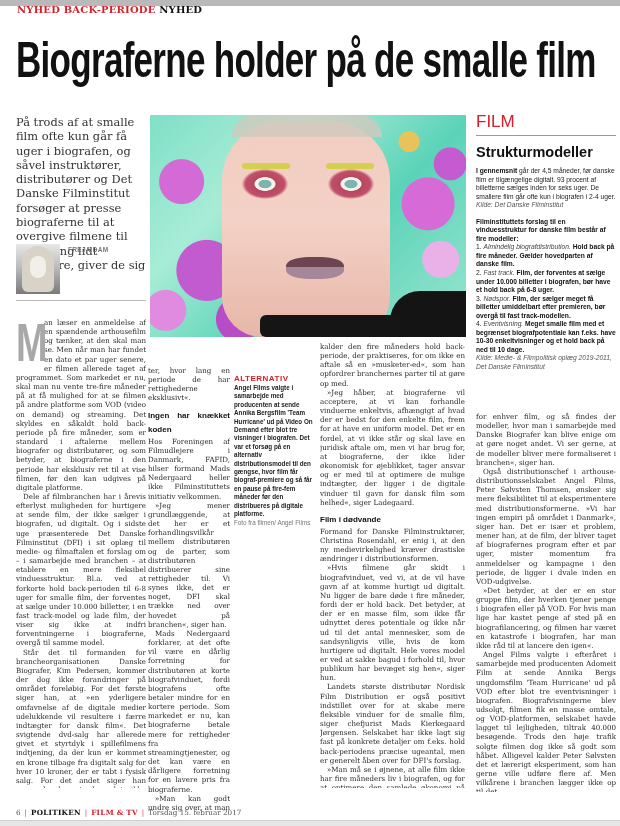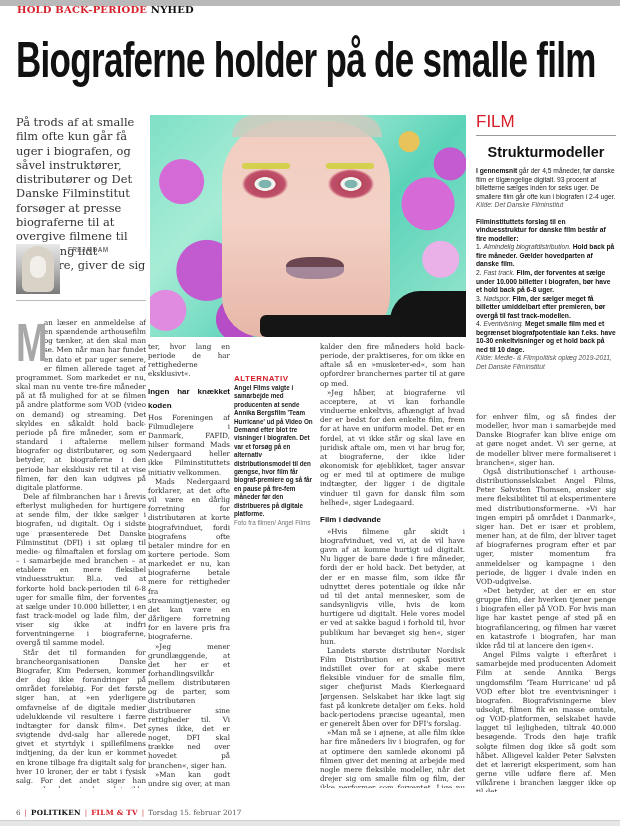--- a/index.html
+++ b/index.html
@@ -61,40 +61,40 @@
   .photo .collar { position:absolute; left:110px; top:200px; width:140px; height:22px; background:#151515; border-radius:6px; }
   .photo .shirt { position:absolute; left:240px; top:176px; width:80px; height:50px; background:#141414; border-radius:30px 0 0 0; }
 
   .caption { position:absolute; left:234px; top:342px; width:80px; font-family:"Liberation Sans", sans-serif;margin-top:32px; }
   .caption .label { font-size:8px; font-weight:bold; color:#d6202a; letter-spacing:0.5px; line-height:10px; }
   .caption .text { font-size:6.3px; font-weight:bold; color:#222; line-height:8.4px; }
   .caption .credit { font-size:6.3px; color:#777; line-height:8.4px; }
 
   .fakta { position:absolute; left:476px; top:112px; width:140px; font-family:"Liberation Sans", sans-serif; }
   .fakta .label { font-size:17px; color:#d6202a; line-height:20px; padding-bottom:3px; border-bottom:1px solid #999; }
-  .fakta .title { font-size:14.5px; font-weight:bold; color:#111; margin-top:8px; line-height:17px;text-align:center; }
+  .fakta .title { font-size:14.5px; font-weight:bold; color:#111; margin-top:8px; line-height:17px; }
   .fakta .body { font-size:6.7px; line-height:8.55px; color:#222; margin-top:6px; }
   .fakta .body b { color:#111; }
   .fakta .body i { color:#444; }
   .fakta .src { font-style:italic; color:#555; }
   .fakta .gap { height:8px; }
 
   .footer { position:absolute; left:16px; top:808px; font-family:"DejaVu Serif", serif; font-size:7.2px; color:#555; white-space:nowrap; }
   .footer .sep { color:#c44; margin:0 4px; }
   .footer .paper { font-weight:bold; color:#111; letter-spacing:0.3px; }
   .footer .section { font-weight:bold; color:#d6202a; letter-spacing:0.3px; }
   .frame-bottom { position:absolute; left:0; top:820px; width:620px; height:6px; background:#e6e6e6; border-top:1px solid #cfcfcf; }
 </style>
 </head>
 <body>
 
 <div class="frame-top"></div>
 
 <div class="kicker">
-  <span class="red">HOLD BACK-PERIODE</span>
+  <span class="red">NYHED BACK-PERIODE</span>
   <span class="black">NYHED</span>
 </div>
 
 <h1 class="headline" style="margin:0">Biograferne holder på de smalle film</h1>
 
 <div class="lead">På trods af at smalle film ofte kun går få uger i biografen, og såvel instruktører, distributører og Det Danske Filminstitut forsøger at presse biograferne til at overgive filmene til streaming lidt hurtigere, giver de sig ikke.</div>
 
 <div class="byline">
   <div class="avatar">
     <div class="hair"></div>
@@ -117,40 +117,41 @@
 </div>
 
 <div class="col col1">
   <span class="dropcap">M</span>
   <p class="first">an læser en anmeldelse af en spændende arthousefilm og tænker, at den skal man se. Men når man har fundet en dato et par uger senere, er filmen allerede taget af programmet. Som markedet er nu, skal man nu vente tre-fire måneder på at få mulighed for at se filmen på andre platforme som VOD (video on demand) og streaming. Det skyldes en såkaldt hold back-periode på fire måneder, som er standard i aftalerne mellem biografer og distributører, og som betyder, at biograferne i den periode har eksklusiv ret til at vise filmen, før den kan udgives på digitale platforme.</p>
   <p>Dele af filmbranchen har i årevis efterlyst muligheden for hurtigere at sende film, der ikke sælger i biografen, ud digitalt. Og i sidste uge præsenterede Det Danske Filminstitut (DFI) i sit oplæg til medie- og filmaftalen et forslag om – i samarbejde med branchen – at etablere en mere fleksibel vinduesstruktur. Bl.a. ved at forkorte hold back-perioden til 6-8 uger for smalle film, der forventes at sælge under 10.000 billetter, i en fast track-model og lade film, der viser sig ikke at indfri forventningerne i biograferne, overgå til samme model.</p>
   <p>Står det til formanden for brancheorganisationen Danske Biografer, Kim Pedersen, kommer der dog ikke forandringer på området foreløbig. For det første siger han, at »en yderligere omfavnelse af de digitale medier udelukkende vil resultere i færre indtægter for dansk film«. Det svigtende dvd-salg har allerede givet et styrtdyk i spillefilmens indtjening, da der kun er kommet en krone tilbage fra digitalt salg for hver 10 kroner, der er tabt i fysisk salg. For det andet siger han overraskende, at der slet ikke eksisterer en aftale på området, og at der derfor ikke er noget at forhandle.</p>
 
 </div>
 
-<div class="col col2" style="width:82px;">
+<div class="col col2" style="width:82px;margin-top:24px;">
   <p class="first">ter, hvor lang en periode de har rettighederne eksklusivt«.</p>
   <h4>Ingen har knækket koden</h4>
   <p class="first">Hos Foreningen af Filmudlejere i Danmark, FAFID, hilser formand Mads Nedergaard heller ikke Filminstituttets initiativ velkommen.</p>
+  <p>»Jeg mener grundlæggende, at det her er et forhandlingsvilkår mellem distributøren og de parter, som distributøren distribuerer sine rettigheder til. Vi synes ikke, det er noget, DFI skal trække ned over hovedet på branchen«, siger han.</p>
   <p>Mads Nedergaard forklarer, at det ofte vil være en dårlig forretning for distributøren at korte biografvinduet, fordi biografens ofte betaler mindre for en kortere periode. Som markedet er nu, kan biograferne betale mere for rettigheder fra streamingtjenester, og det kan være en dårligere forretning for en lavere pris fra biograferne.</p>
-  <p>»Jeg mener grundlæggende, at det her er et forhandlingsvilkår mellem distributøren og de parter, som distributøren distribuerer sine rettigheder til. Vi synes ikke, det er noget, DFI skal trække ned over hovedet på branchen«, siger han.</p>
   <p>»Man kan godt undre sig over, at man ikke kan tjene flere penge på at distribuere digitalt, men jeg har ikke nogetsteds set nogen, der har løst det. Vi arbejder benhårdt på at knække koden til at skabe nogle bedre digitale forretningsmodeller. Indtil da vil vi optimere de rettigheder, vi har investeret i. Jeg vil ikke udelukke, at man med nogle filmtyper skal finde nogle andre vinduesstrukturer, men det handler dybest set om, hvor pengene ligger«.</p>
 
 </div>
 
 <div class="caption">
   <div class="label">ALTERNATIV</div>
   <div class="text">Angel Films valgte i samarbejde med producenten at sende Annika Bergsfilm 'Team Hurricane' ud på Video On Demand efter blot tre visninger i biografen. Det var et forsøg på en alternativ distributionsmodel til den gængse, hvor film får biograf-premiere og så får en pause på fire-fem måneder før den distribueres på digitale platforme.</div>
   <div class="credit">Foto fra filmen/ Angel Films</div>
 </div>
 
 <div class="col col4">
   <p class="first">kalder den fire måneders hold back-periode, der praktiseres, for om ikke en aftale så en »musketer-ed«, som han opfordrer branchernes parter til at gøre op med.</p>
   <p>»Jeg håber, at biograferne vil acceptere, at vi kan forhandle vinduerne enkeltvis, afhængigt af hvad der er bedst for den enkelte film, frem for at have en uniform model. Det er en fordel, at vi ikke står og skal lave en juridisk aftale om, men vi har brug for, at biograferne, der ikke lider økonomisk for øjeblikket, tager ansvar og er med til at optimere de mulige indtægter, der ligger i de digitale vinduer til gavn for dansk film som helhed«, siger Ladegaard.</p>
   <h4>Film i dødvande</h4>
+  <p class="first">Formand for Danske Filminstruktører, Christina Rosendahl, er enig i, at den ny medievirkelighed kræver drastiske ændringer i distributionsformen.</p>
   <p>»Hvis filmene går skidt i biografvinduet, ved vi, at de vil have gavn af at komme hurtigt ud digitalt. Nu ligger de bare døde i fire måneder, fordi der er hold back. Det betyder, at der er en masse film, som ikke får udnyttet deres potentiale og ikke når ud til det antal mennesker, som de sandsynligvis ville, hvis de kom hurtigere ud digitalt. Hele vores model er ved at sakke bagud i forhold til, hvor publikum har bevæget sig hen«, siger hun.</p>
   <p>Landets største distributør Nordisk Film Distribution er også positivt indstillet over for at skabe mere fleksible vinduer for de smalle film, siger chefjurist Mads Kierkegaard Jørgensen. Selskabet har ikke lagt sig fast på konkrete detaljer om f.eks. hold back-periodens præcise ugeantal, men er generelt åben over for DFI's forslag.</p>
   <p>»Man må se i øjnene, at alle film ikke har fire måneders liv i biografen, og for at optimere den samlede økonomi på filmen giver det mening at arbejde med nogle mere fleksible modeller, når det drejer sig om smalle film og film, der ikke performer som forventet. Lige nu arbejder man med nogle branchestandarder, som alle i branchen efterlever. Fire måneders hold back er udgangspunktet</p>
 </div>
 
 <div class="fakta">
   <div class="label">FILM</div>
   <div class="title">Strukturmodeller</div>
   <div class="body">
     <b>I gennemsnit</b><span> går der 4,5 måneder, før danske film er tilgængelige digitalt. 93 procent af billetterne sælges inden for seks uger. De smallere film går ofte kun i biografen i 2-4 uger.</span><br>

